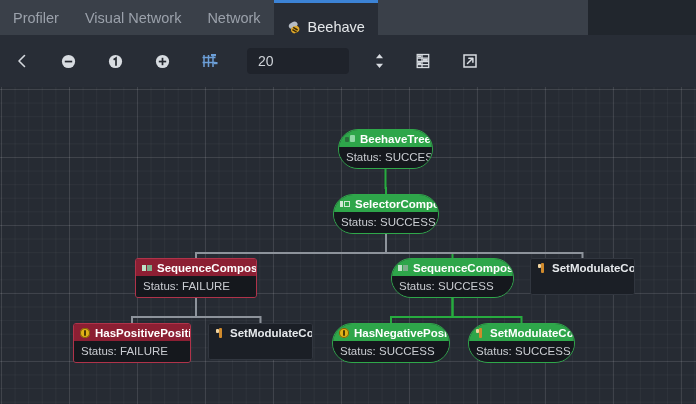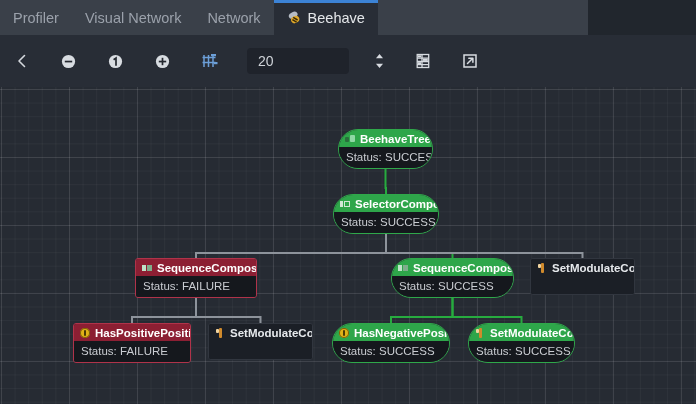--- a/index.html
+++ b/index.html
@@ -22,20 +22,21 @@
     padding:0 13px;
     font-size:14.5px;
     color:#9ba1ab;
     position:relative;
     cursor:pointer;
     white-space:nowrap;
   }
   .tab.active{
     background:#282d36;
     color:#e4e7ea;
+    align-items:flex-end;
   }
   .tab.active::before{
     content:""; position:absolute; left:0; right:0; top:0; height:3px;
     background:#3c83d6;
   }
   .bee-icon{
     width:15px; height:14px; position:relative; display:inline-block; flex:0 0 auto;
   }
 
   

